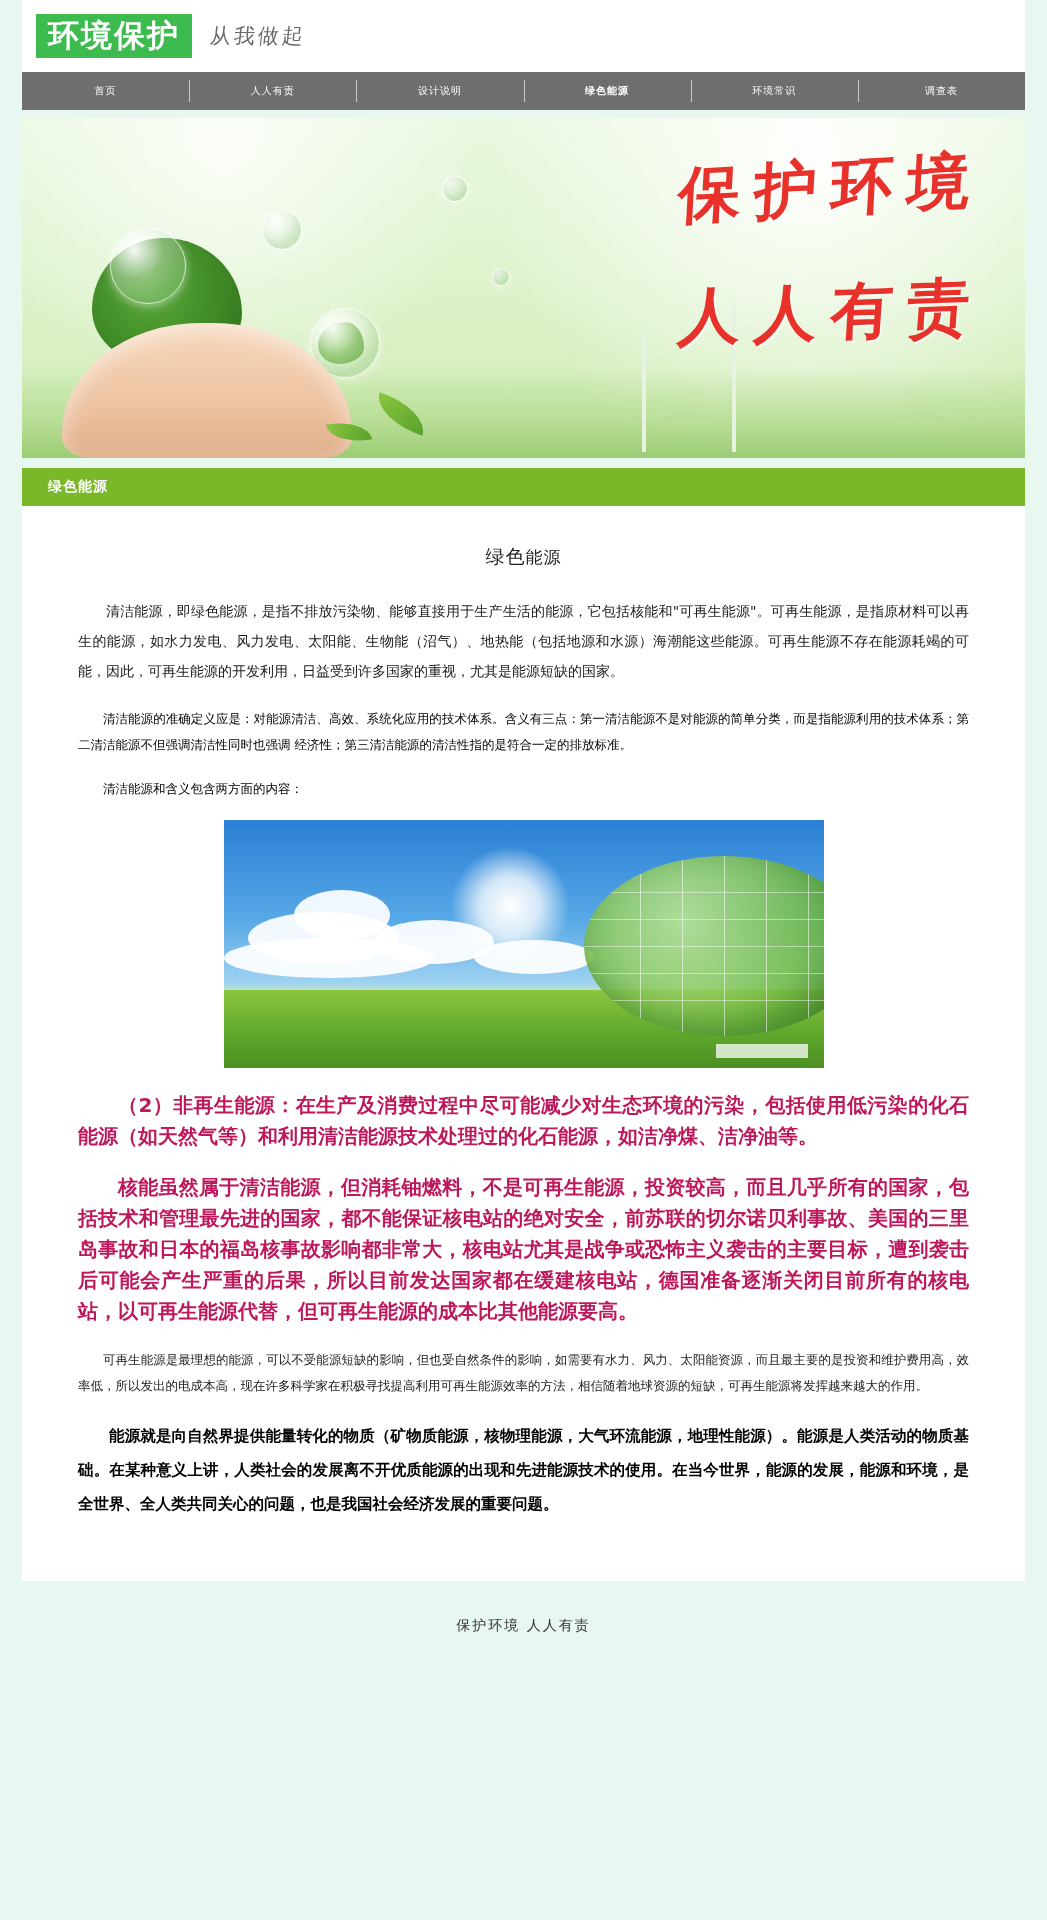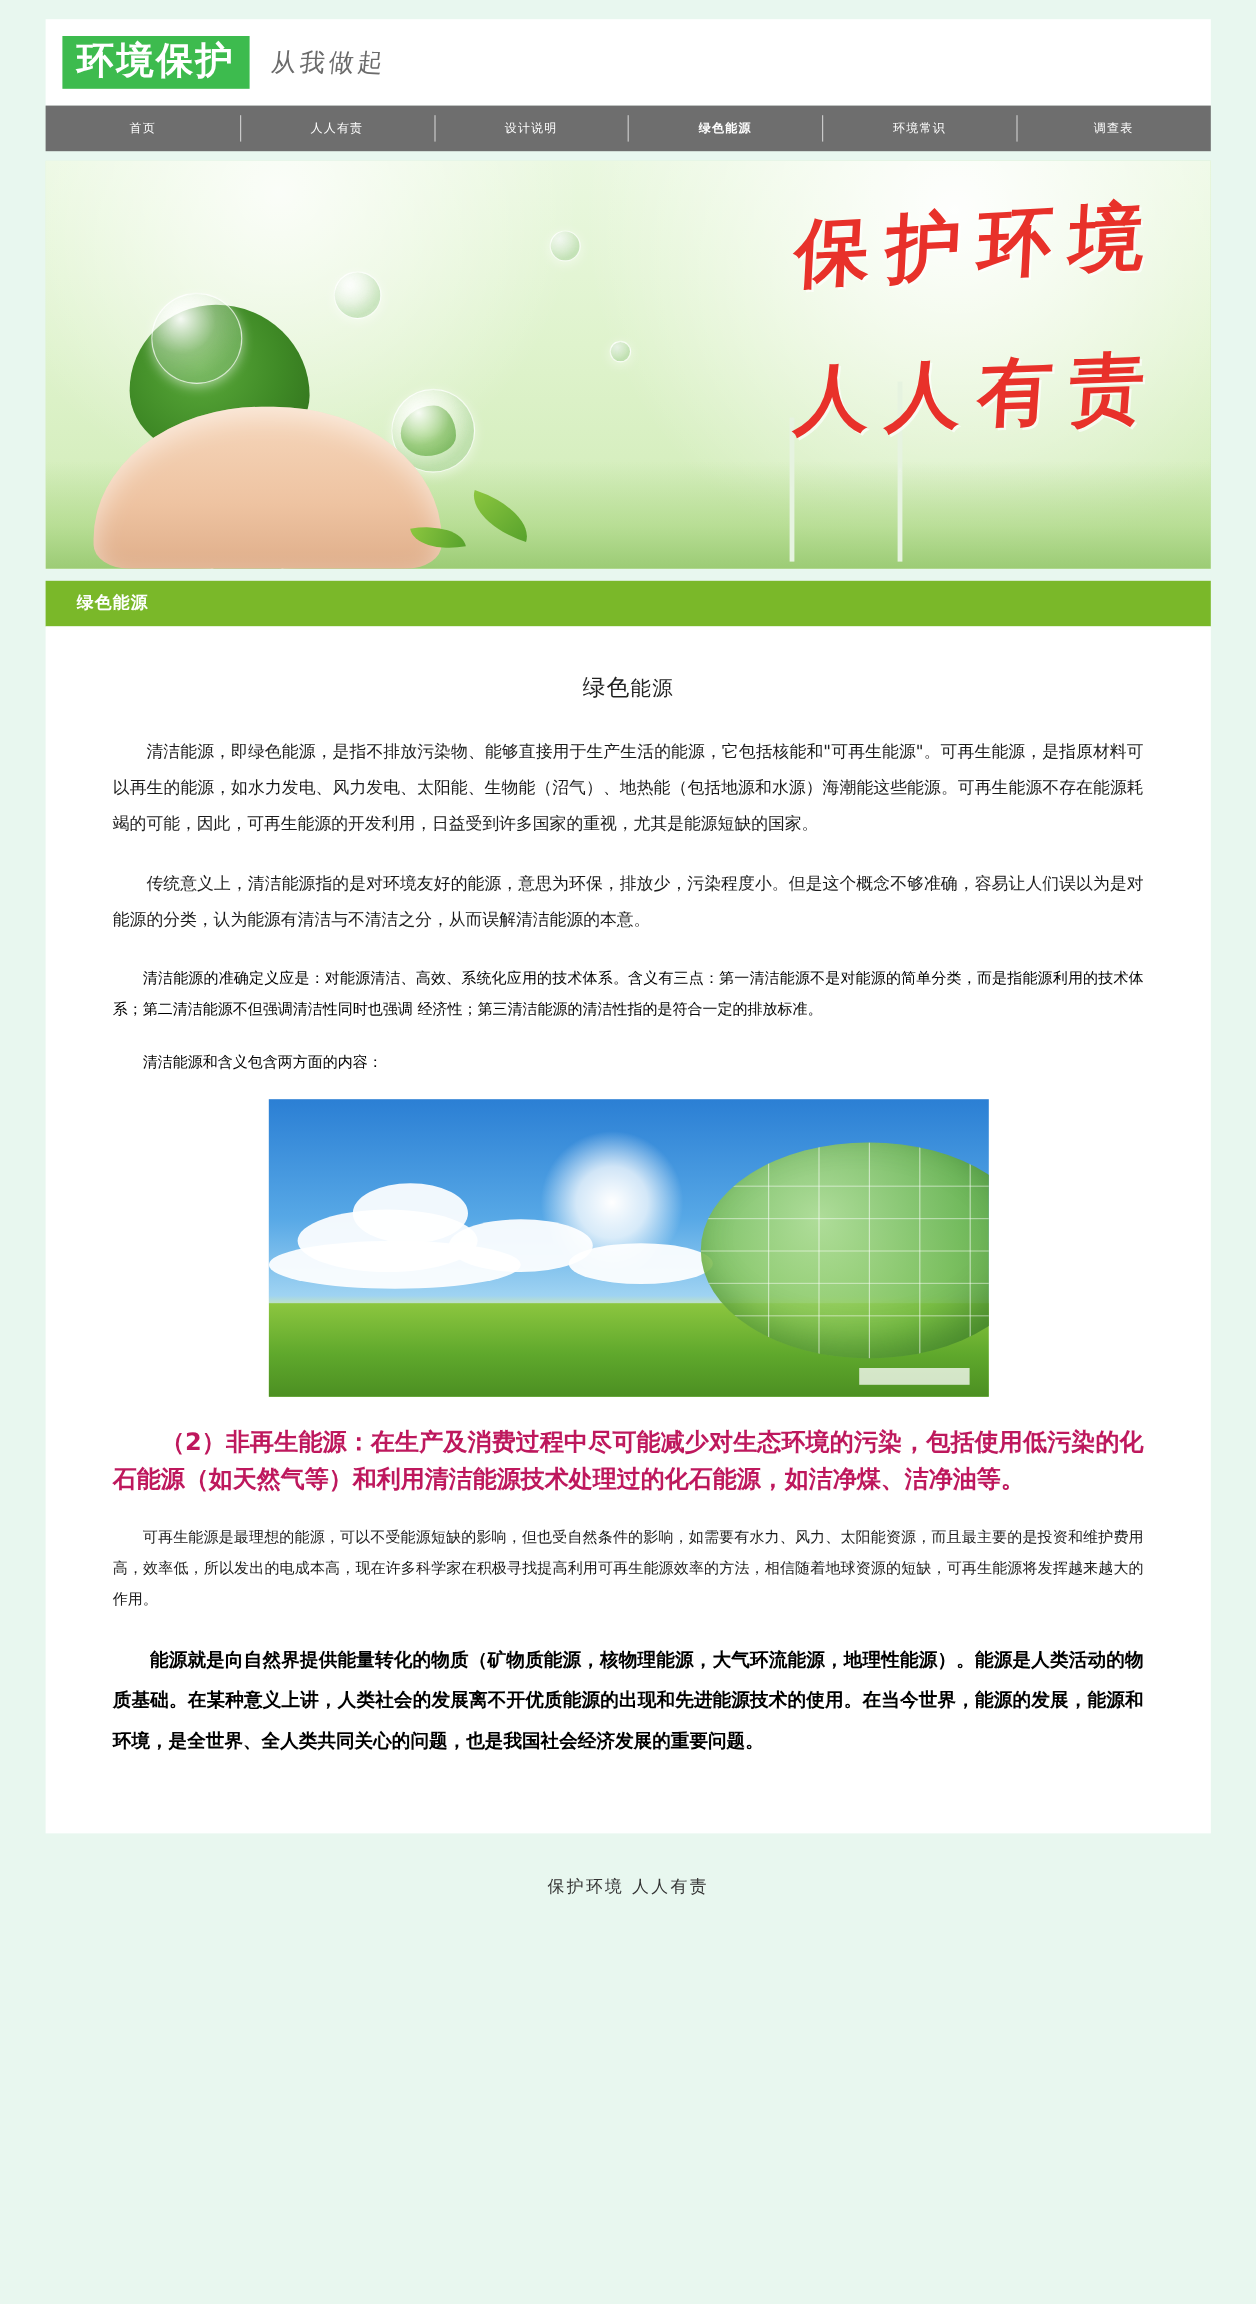--- a/index.html
+++ b/index.html
@@ -9,21 +9,21 @@
     font-family: "Liberation Sans", sans-serif;
   }
   body {
     width: 1047px;
     min-height: 1920px;
     position: relative;
   }
   .page {
     width: 1047px;
     background: #e8f7ef;
-    padding: 16px;
+    padding: 0;
     position: relative;
   }
   
   .header {
     height: 72px;
     background: #ffffff;
     margin: 0 22px;
     display: flex;
     align-items: center;
     padding-left: 14px;
@@ -373,21 +373,20 @@
   <div class="section-bar">
     <span>绿色能源</span>
   </div>
 
   <div class="content">
     <div class="article-title">
       <span class="big">绿色</span><span>能源</span>
     </div>
 
     <p class="body">清洁能源，即绿色能源，是指不排放污染物、能够直接用于生产生活的能源，它包括核能和"可再生能源"。可再生能源，是指原材料可以再生的能源，如水力发电、风力发电、太阳能、生物能（沼气）、地热能（包括地源和水源）海潮能这些能源。可再生能源不存在能源耗竭的可能，因此，可再生能源的开发利用，日益受到许多国家的重视，尤其是能源短缺的国家。</p>
-    <p class="body">传统意义上，清洁能源指的是对环境友好的能源，意思为环保，排放少，污染程度小。但是这个概念不够准确，容易让人们误以为是对能源的分类，认为能源有清洁与不清洁之分，从而误解清洁能源的本意。</p>
     <p class="bold-small">清洁能源的准确定义应是：对能源清洁、高效、系统化应用的技术体系。含义有三点：第一清洁能源不是对能源的简单分类，而是指能源利用的技术体系；第二清洁能源不但强调清洁性同时也强调 经济性；第三清洁能源的清洁性指的是符合一定的排放标准。</p>
     <p class="bold-small">清洁能源和含义包含两方面的内容：</p>
 
     <div class="figure">
       <div class="fig-sun"></div>
       <div class="cloud c2"></div>
       <div class="cloud c1"></div>
       <div class="cloud c3"></div>
       <div class="cloud c5"></div>
       <div class="cloud c4"></div>
@@ -401,20 +400,21 @@
         <div class="par" style="top:20%"></div>
         <div class="par" style="top:35%"></div>
         <div class="par" style="top:50%"></div>
         <div class="par" style="top:65%"></div>
         <div class="par" style="top:80%"></div>
       </div>
       <div class="fig-watermark"></div>
     </div>
 
     <p class="bold">（2）非再生能源：在生产及消费过程中尽可能减少对生态环境的污染，包括使用低污染的化石能源（如天然气等）和利用清洁能源技术处理过的化石能源，如洁净煤、洁净油等。</p>
+    <p class="bold">核能虽然属于清洁能源，但消耗铀燃料，不是可再生能源，投资较高，而且几乎所有的国家，包括技术和管理最先进的国家，都不能保证核电站的绝对安全，前苏联的切尔诺贝利事故、美国的三里岛事故和日本的福岛核事故影响都非常大，核电站尤其是战争或恐怖主义袭击的主要目标，遭到袭击后可能会产生严重的后果，所以目前发达国家都在缓建核电站，德国准备逐渐关闭目前所有的核电站，以可再生能源代替，但可再生能源的成本比其他能源要高。</p>
     <p class="small">可再生能源是最理想的能源，可以不受能源短缺的影响，但也受自然条件的影响，如需要有水力、风力、太阳能资源，而且最主要的是投资和维护费用高，效率低，所以发出的电成本高，现在许多科学家在积极寻找提高利用可再生能源效率的方法，相信随着地球资源的短缺，可再生能源将发挥越来越大的作用。</p>
     <p class="bold-lg">能源就是向自然界提供能量转化的物质（矿物质能源，核物理能源，大气环流能源，地理性能源）。能源是人类活动的物质基础。在某种意义上讲，人类社会的发展离不开优质能源的出现和先进能源技术的使用。在当今世界，能源的发展，能源和环境，是全世界、全人类共同关心的问题，也是我国社会经济发展的重要问题。</p>
   </div>
 
   <div class="footer">
     <span>保护环境  人人有责</span>
   </div>
 
 </div>
 

